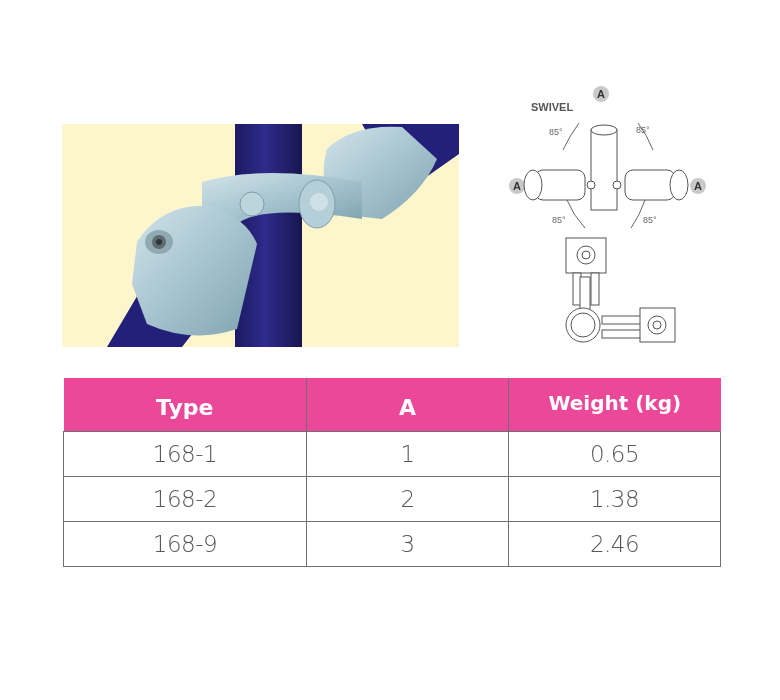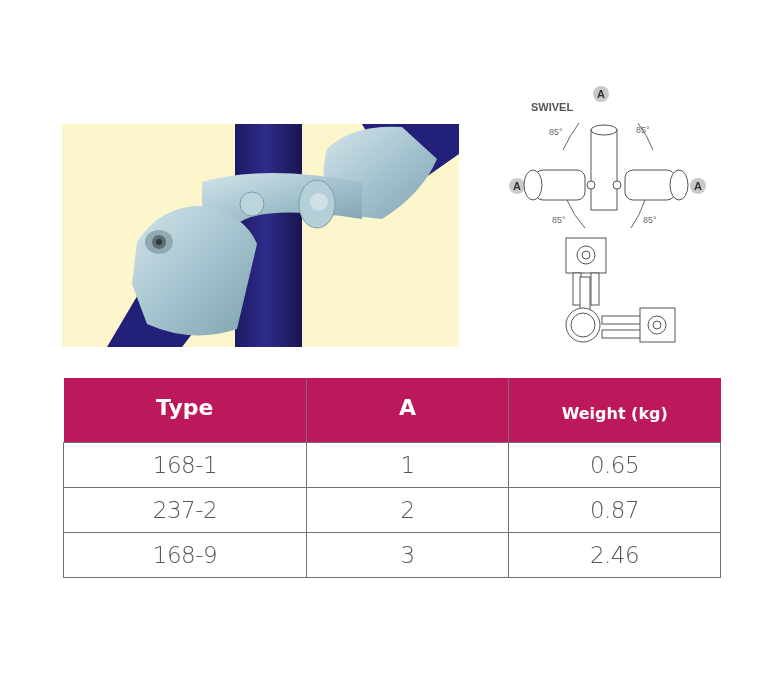--- a/index.html
+++ b/index.html
@@ -8,24 +8,24 @@
   
   .photo { position: absolute; left: 62px; top: 124px; width: 397px; height: 223px; background: #fdf5cc; overflow: hidden; }
   .photo svg { display: block; }
 
   
   .diagram { position: absolute; left: 495px; top: 80px; width: 220px; height: 285px; }
   .diagram svg { display: block; }
 
   
   .spec-table { position: absolute; left: 63px; top: 378px; width: 657px; border-collapse: collapse; table-layout: fixed; }
-  .spec-table th { background: #be185d; color: #ffffff; font-family: "DejaVu Sans", sans-serif; font-weight: bold; height: 47px; padding: 11px; border-right: 1px solid #6d6f78; }
+  .spec-table th { background: #ec4899; color: #ffffff; font-family: "DejaVu Sans", sans-serif; font-weight: bold; height: 47px; padding: 0; border-right: 1px solid #6d6f78; }
   .spec-table th:last-child { border-right: none; }
   .spec-table th.col-type, .spec-table th.col-a { font-size: 22px; padding-top: 6px; }
-  .spec-table th.col-weight { font-size: 16px; padding-bottom: 4px; }
+  .spec-table th.col-weight { font-size: 20px; padding-bottom: 4px; }
   .spec-table td { height: 44px; padding: 0; text-align: center; font-family: "DejaVu Sans", sans-serif; font-weight: 200; font-size: 23px; color: #3a3a3a; border: 1.5px solid #707070; letter-spacing: -0.5px; }
   .spec-table tr.data-row td:first-child { border-left: 1.5px solid #707070; }
   .c1 { width: 243px; } .c2 { width: 202px; } .c3 { width: 212px; }
   .thin { font-weight: normal; -webkit-text-stroke: 0; opacity: 0.85; }
 </style>
 </head>
 <body>
 
 <div class="photo">
   <svg width="397" height="223" viewBox="0 0 397 223">
@@ -138,23 +138,23 @@
       <th class="col-weight">Weight (kg)</th>
     </tr>
   </thead>
   <tbody>
     <tr class="data-row">
       <td class="thin">168-1</td>
       <td class="thin">1</td>
       <td class="thin">0.65</td>
     </tr>
     <tr class="data-row">
-      <td class="thin">237-2</td>
+      <td class="thin">168-2</td>
       <td class="thin">2</td>
-      <td class="thin">0.87</td>
+      <td class="thin">1.38</td>
     </tr>
     <tr class="data-row">
       <td class="thin">168-9</td>
       <td class="thin">3</td>
       <td class="thin">2.46</td>
     </tr>
   </tbody>
 </table>
 
 </body></html>

